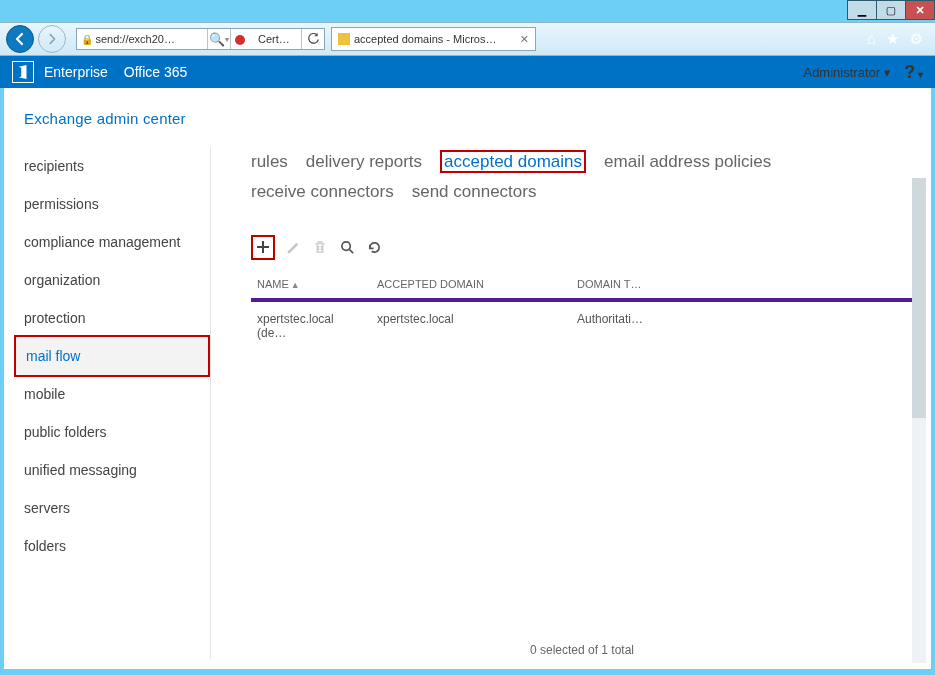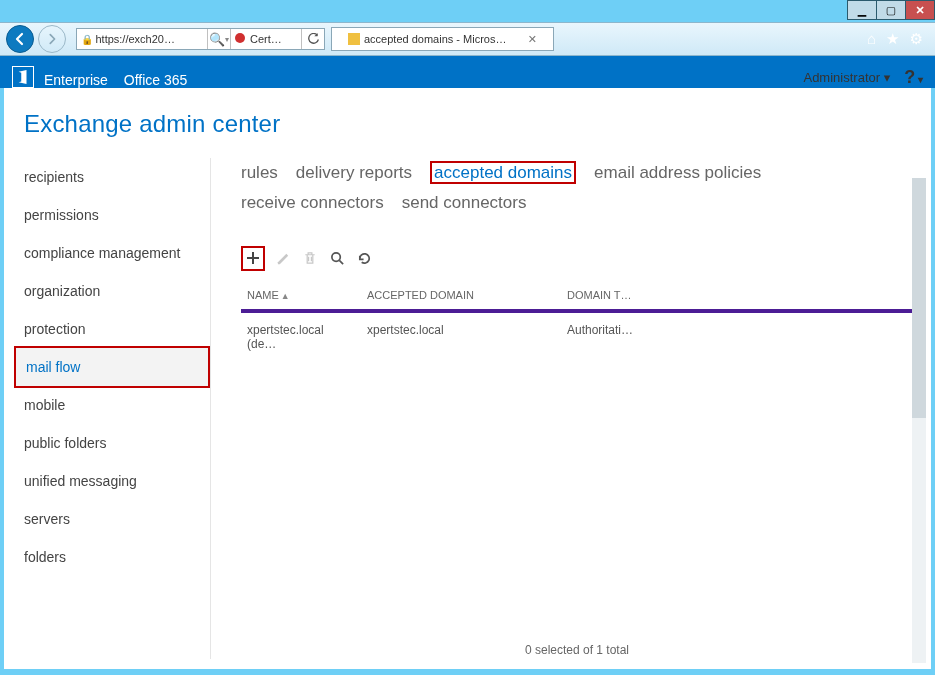--- a/index.html
+++ b/index.html
@@ -16,47 +16,47 @@
   .browserbar { height:34px; background: linear-gradient(#e9f6fd,#cfe9f7); border-top:1px solid #8db6cc; border-bottom:1px solid #8db6cc; display:flex; align-items:center; padding:0 6px; }
   .navcircle { width:28px; height:28px; border-radius:50%; display:flex; align-items:center; justify-content:center; font-size:16px; margin-right:4px; }
   .navcircle.back { background:#0d7ac0; color:#fff; border:1px solid #0a5c91; }
   .navcircle.fwd { border:1px solid #9bb8c8; color:#6d8a9a; background:transparent; }
   .addrbox { display:flex; align-items:center; background:#fff; border:1px solid #8aa7b7; height:22px; margin-left:6px; }
   .addrleft { width:130px; display:flex; align-items:center; padding:0 4px; font-size:11px; color:#333; }
   .addrleft .lock { font-size:10px; margin-right:2px; color:#d4a017; }
   .addrsep { width:1px; background:#c0c0c0; height:100%; }
   .mag { width:22px; display:flex; align-items:center; justify-content:center; color:#555; }
   .refresh { width:22px; display:flex; align-items:center; justify-content:center; color:#555; }
-  .certtab { width:70px; display:flex; align-items:flex-start; padding:0 4px; font-size:11px; color:#333; gap:5px; }
+  .certtab { width:70px; display:flex; align-items:flex-end; padding:0 4px; font-size:11px; color:#333; gap:13px; }
   .redcirc { width:10px; height:10px; border-radius:50%; background:#d03030; display:inline-block; }
-  .tab { background:#fff; border:1px solid #8aa7b7; height:24px; margin-left:6px; width:223px; display:flex; align-items:center; padding:0 16px; font-size:11px; color:#333; gap:4px; }
+  .tab { background:#fff; border:1px solid #8aa7b7; height:24px; margin-left:6px; width:205px; display:flex; align-items:center; padding:0 6px; font-size:11px; color:#333; gap:4px; }
   .tab .x { margin-left:auto; color:#777; }
   .tabicon { width:12px; height:12px; background:#f0c040; display:inline-block; }
   .chromeright { margin-left:auto; display:flex; gap:10px; color:#fff; font-size:15px; padding-right:6px; }
 
   
-  .bluehdr { height:32px; background:#0072c6; color:#fff; display:flex; align-items:flex-end; padding:0 12px; font-size:14px; }
+  .bluehdr { height:32px; background:#0072c6; color:#fff; display:flex; align-items:center; padding:0 12px; font-size:14px; }
   .bluehdr .logo { width:22px; height:22px; border:1px solid #fff; margin-right:10px; display:flex; align-items:center; justify-content:center; font-size:12px; }
   .bluehdr a { color:#fff; text-decoration:none; margin-right:16px; }
   .bluehdr-right { margin-left:auto; display:flex; align-items:center; gap:14px; color:#333; font-size:13px; }
   .bluehdr-right .adminlink { color:#333; }
   .bluehdr-right .help { font-size:18px; font-weight:bold; color:#333; }
 
   
   .main { background:#fff; height:calc(675px - 22px - 34px - 32px - 6px); margin:0 4px 4px 4px; padding:18px 18px 10px 10px; display:flex; flex-direction:column; }
-  .pagetitle { color:#0072c6; font-size:24px; font-weight:300; margin:4px 0 20px 10px; letter-spacing:.2px; }
+  .pagetitle { color:#0072c6; font-size:15px; font-weight:300; margin:4px 0 20px 10px; letter-spacing:.2px; }
   .columns { display:flex; flex:1; min-height:0; }
 
   
   .leftnav { width:196px; flex-shrink:0; }
   .leftnav .item { padding:11px 10px; font-size:14px; color:#444; cursor:pointer; }
   .leftnav .item.active { color:#0072c6; border:2px solid #c00000; background:#f3f3f3; margin:-2px 0; }
 
   
-  .content { flex:1; border-left:1px solid #e5e5e5; padding-left:30px; display:flex; flex-direction:column; min-height:0; }
+  .content { flex:1; border-left:1px solid #e5e5e5; padding-left:40px; display:flex; flex-direction:column; min-height:0; }
   .tabstrip { font-size:17px; color:#666; font-weight:300; line-height:30px; }
   .tabstrip span { margin-right:18px; cursor:pointer; }
   .tabstrip span.activeTab { color:#0072c6; border:2px solid #c00000; padding:0 2px; }
 
   .toolbar { margin-top:28px; display:flex; align-items:center; gap:9px; color:#777; font-size:15px; }
   .toolbar .btn { cursor:pointer; display:inline-flex; align-items:center; justify-content:center; width:18px; height:18px; }
   .toolbar .addwrap { border:2px solid #c00000; padding:1px; }
   .toolbar .add { font-size:18px; font-weight:bold; color:#444; line-height:14px; }
   .toolbar .disabled { color:#c8c8c8; }
 
@@ -94,21 +94,21 @@
   </div>
   <div class="navcircle fwd">
     <svg width="12" height="12" viewBox="0 0 14 14">
         <path d="M5 2 L10 7 L5 12" stroke="#8aa7b7" stroke-width="2" fill="none" stroke-linecap="round" stroke-linejoin="round"></path>
       </svg>
   </div>
 
   <div class="addrbox">
     <div class="addrleft">
       <span class="lock">🔒</span>
-      <span>https://exch20…</span>
+      <span>send://exch20…</span>
     </div>
     <div class="addrsep"></div>
     <div class="mag">
         <span>🔍</span>
         <span style="font-size:8px;color:#888;">▾</span>
       </div>
     <div class="addrsep"></div>
     <div class="certtab">
       <span class="redcirc"></span>
       <span>Cert…</span>

